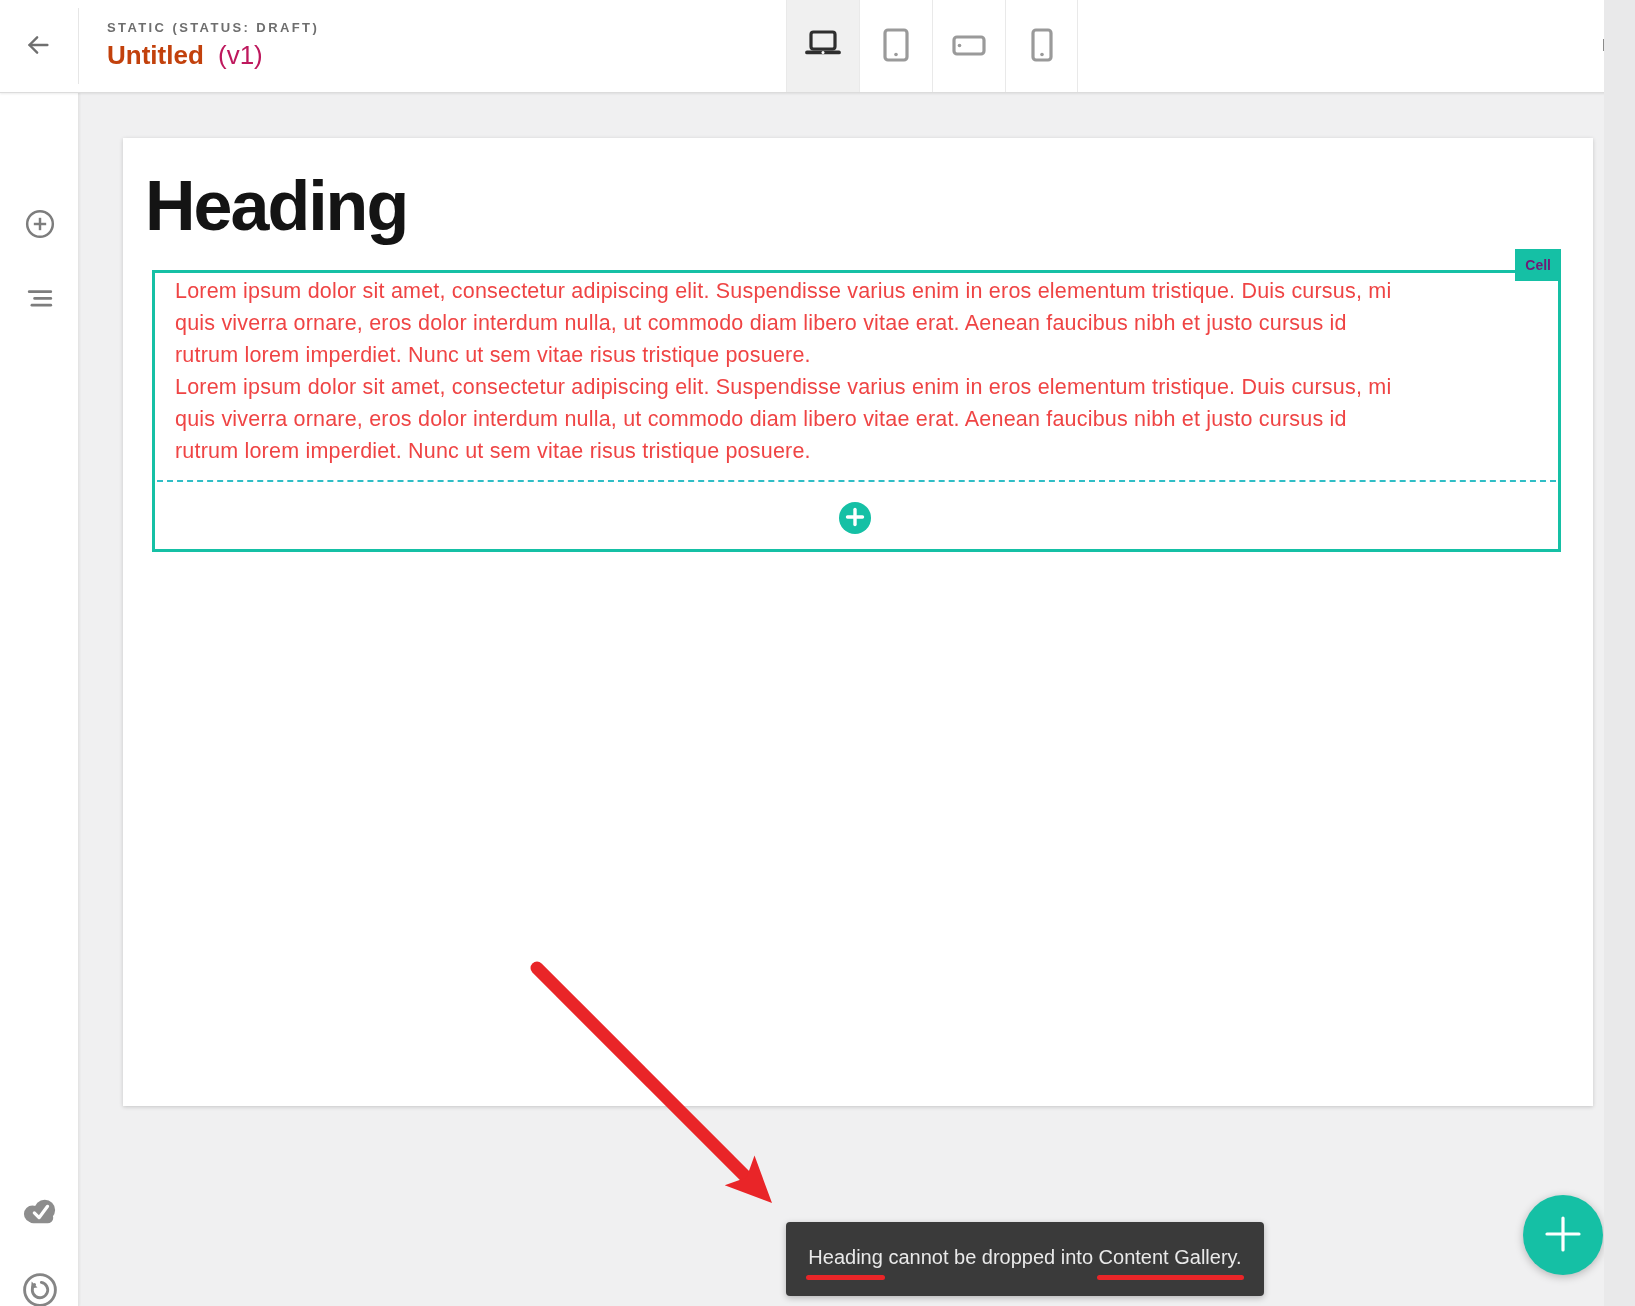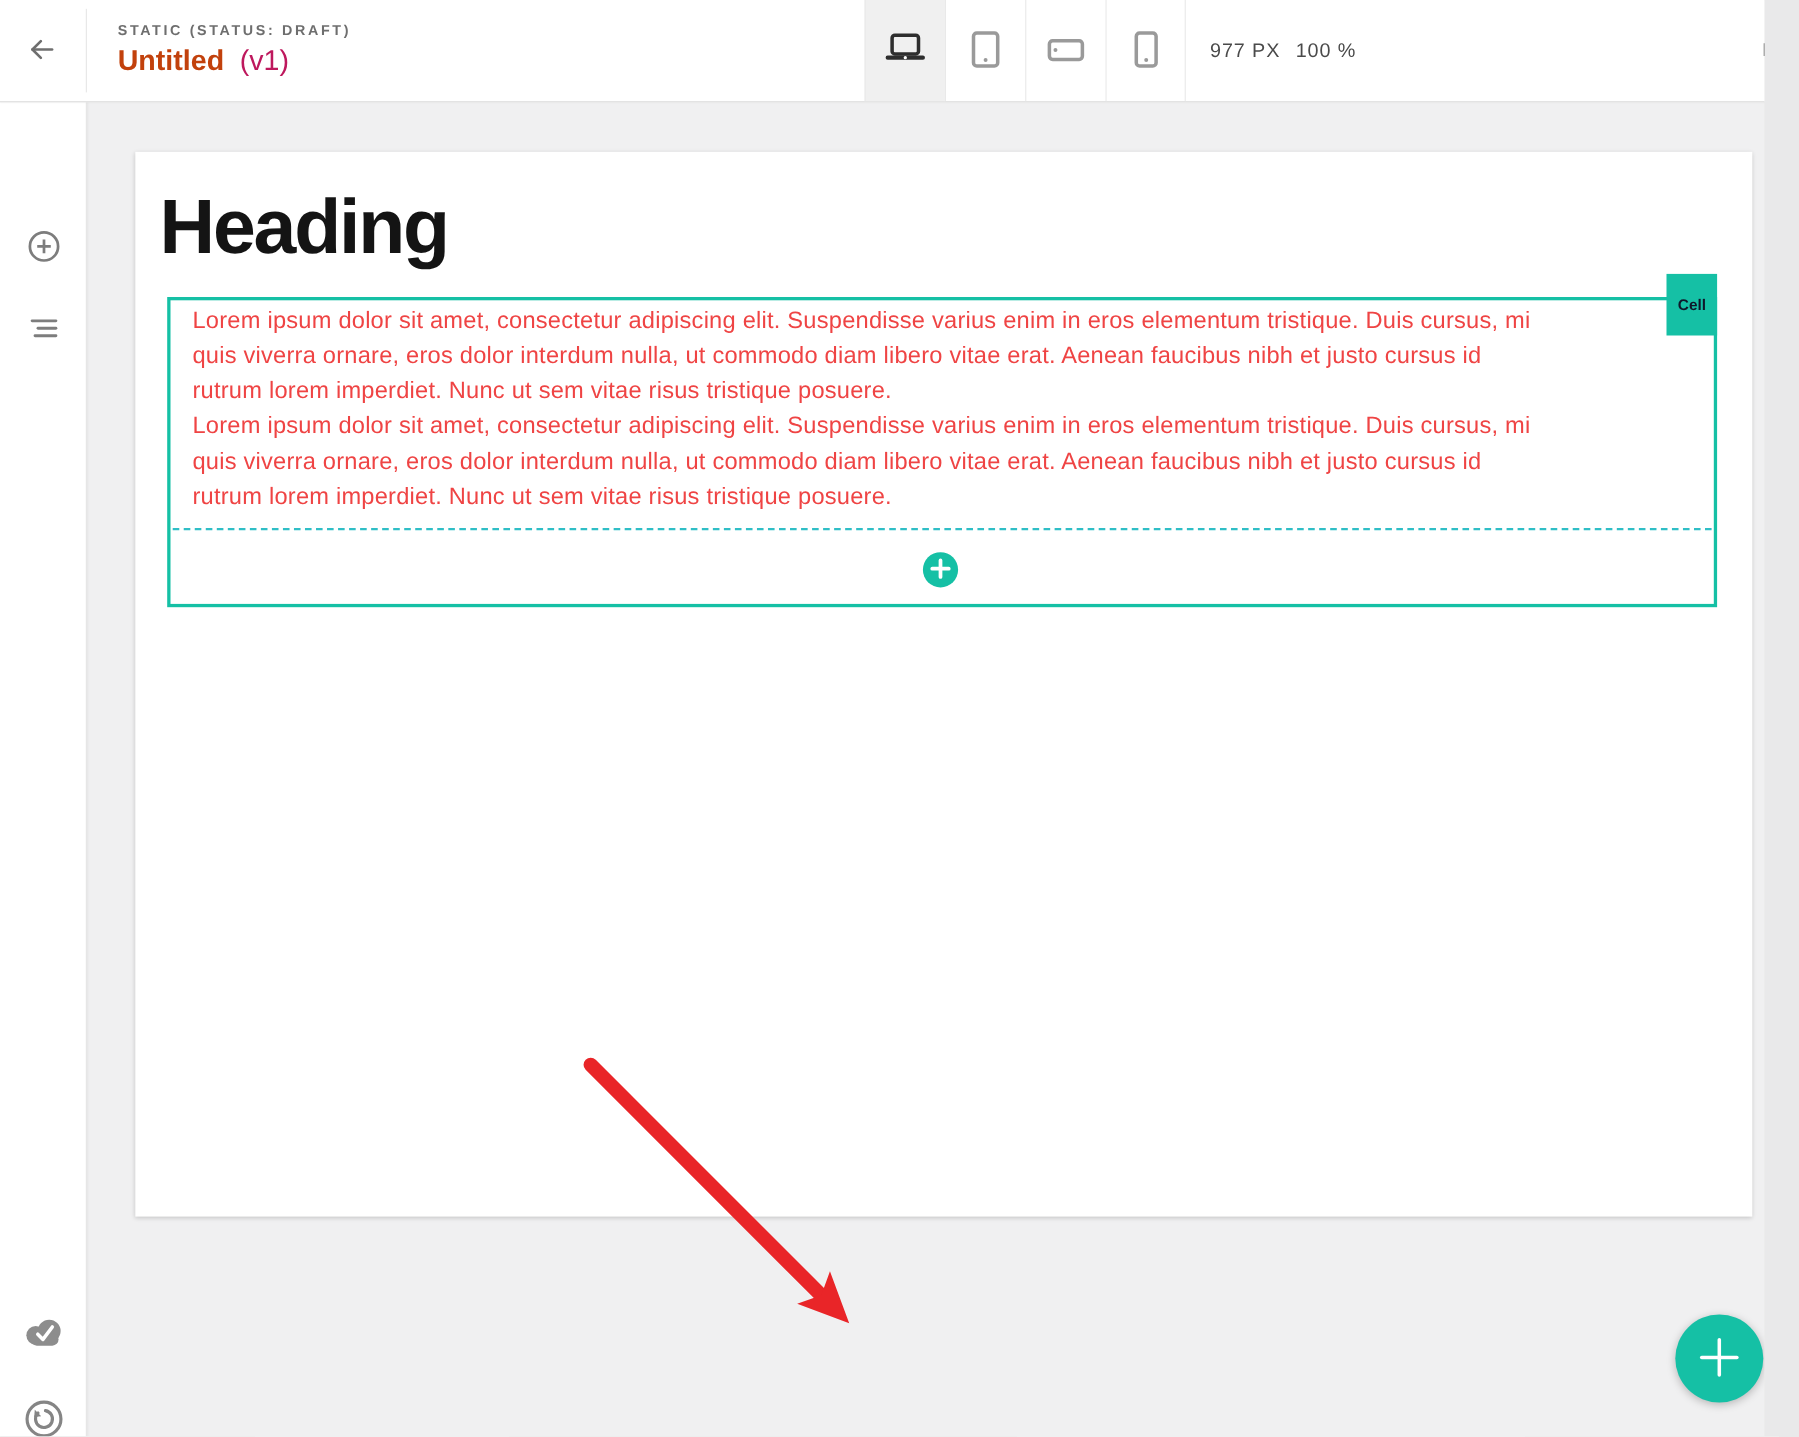--- a/index.html
+++ b/index.html
@@ -37,22 +37,22 @@
             display:flex;align-items:center;justify-content:center;cursor:pointer;padding:0;}
 
   
   .canvas{position:absolute;left:123px;top:138px;width:1470px;height:968px;background:#fff;
           box-shadow:0 1px 4px rgba(0,0,0,.18);}
   .page-heading{position:absolute;left:22px;top:33px;margin:0;font-size:70px;line-height:1;
                 font-weight:700;letter-spacing:-2px;color:#141414;}
 
   .cell{position:absolute;left:29px;top:132px;width:1409px;height:282px;
         border:3px solid #15c0a5;box-sizing:border-box;}
-  .cell-badge{position:absolute;top:-24px;right:-3px;height:24px;line-height:24px;padding:16px 10px;
-              background:#15c0a5;color:#0f172a;font-size:14px;font-weight:700;}
+  .cell-badge{position:absolute;top:-24px;right:-3px;height:24px;line-height:24px;padding:4px 10px;
+              background:#15c0a5;color:#701a75;font-size:14px;font-weight:700;}
   .cell-text{position:absolute;left:20px;top:2px;right:4px;color:#ef4444;}
   .cell-text .line{height:32px;line-height:32px;font-size:21.5px;letter-spacing:.2px;white-space:nowrap;overflow:hidden;}
   .cell-dash{position:absolute;left:2px;right:2px;top:207px;border-top:2px dashed #2fbec6;}
   .cell-add-btn{position:absolute;left:684px;top:229px;width:32px;height:32px;border-radius:50%;
                 background:#15c0a5;border:none;cursor:pointer;display:flex;align-items:center;justify-content:center;padding:0;}
 
   
   .snackbar{position:absolute;left:786px;top:1222px;width:478px;height:74px;background:#3a3a3a;border-radius:4px;
             box-shadow:0 2px 6px rgba(0,0,0,.25);display:flex;align-items:center;justify-content:center;
             color:#e9e9e9;font-size:20px;z-index:40;padding-bottom:4px;box-sizing:border-box;}
@@ -123,24 +123,20 @@
       <button class="device-btn">
         <span>
           <svg viewBox="0 0 40 40" width="40" height="40">
             <rect x="11" y="5" width="18" height="30" rx="3" fill="none" stroke="#9a9a9a" stroke-width="3.2"></rect>
             <circle cx="20" cy="29.5" r="1.8" fill="#9a9a9a"></circle>
           </svg>
         </span>
       </button>
     </div>
 
-    <div class="zoom-info">
-      <span>977 PX</span>
-      <span>100 %</span>
-    </div>
 
     <button class="review-btn">REVIEW</button>
   </header>
 
   <nav class="sidebar">
     <button class="side-btn" style="top:109px;">
       <span>
         <svg viewBox="0 0 40 40" width="38" height="38">
           <circle cx="20" cy="20" r="13.5" fill="none" stroke="#7d7d7d" stroke-width="2.6"></circle>
           <line x1="20" y1="13.5" x2="20" y2="26.5" stroke="#7d7d7d" stroke-width="2.6"></line>
@@ -204,20 +200,25 @@
             <g stroke="#fff" stroke-width="3.4" stroke-linecap="round">
               <line x1="16" y1="8.5" x2="16" y2="23.5"></line>
               <line x1="8.5" y1="16" x2="23.5" y2="16"></line>
             </g>
           </svg>
         </span>
       </button>
     </section>
   </main>
 
+  <div class="snackbar">
+    <span>
+      <span class="u">Heading</span><span> cannot be dropped into </span><span class="u">Content Gallery.</span>
+    </span>
+  </div>
 
   <button class="fab">
     <span>
       <svg viewBox="0 0 80 80" width="80" height="80">
         <g stroke="#fff" stroke-width="3.2" stroke-linecap="round">
           <line x1="40" y1="24" x2="40" y2="56"></line>
           <line x1="24" y1="40" x2="56" y2="40"></line>
         </g>
       </svg>
     </span>

